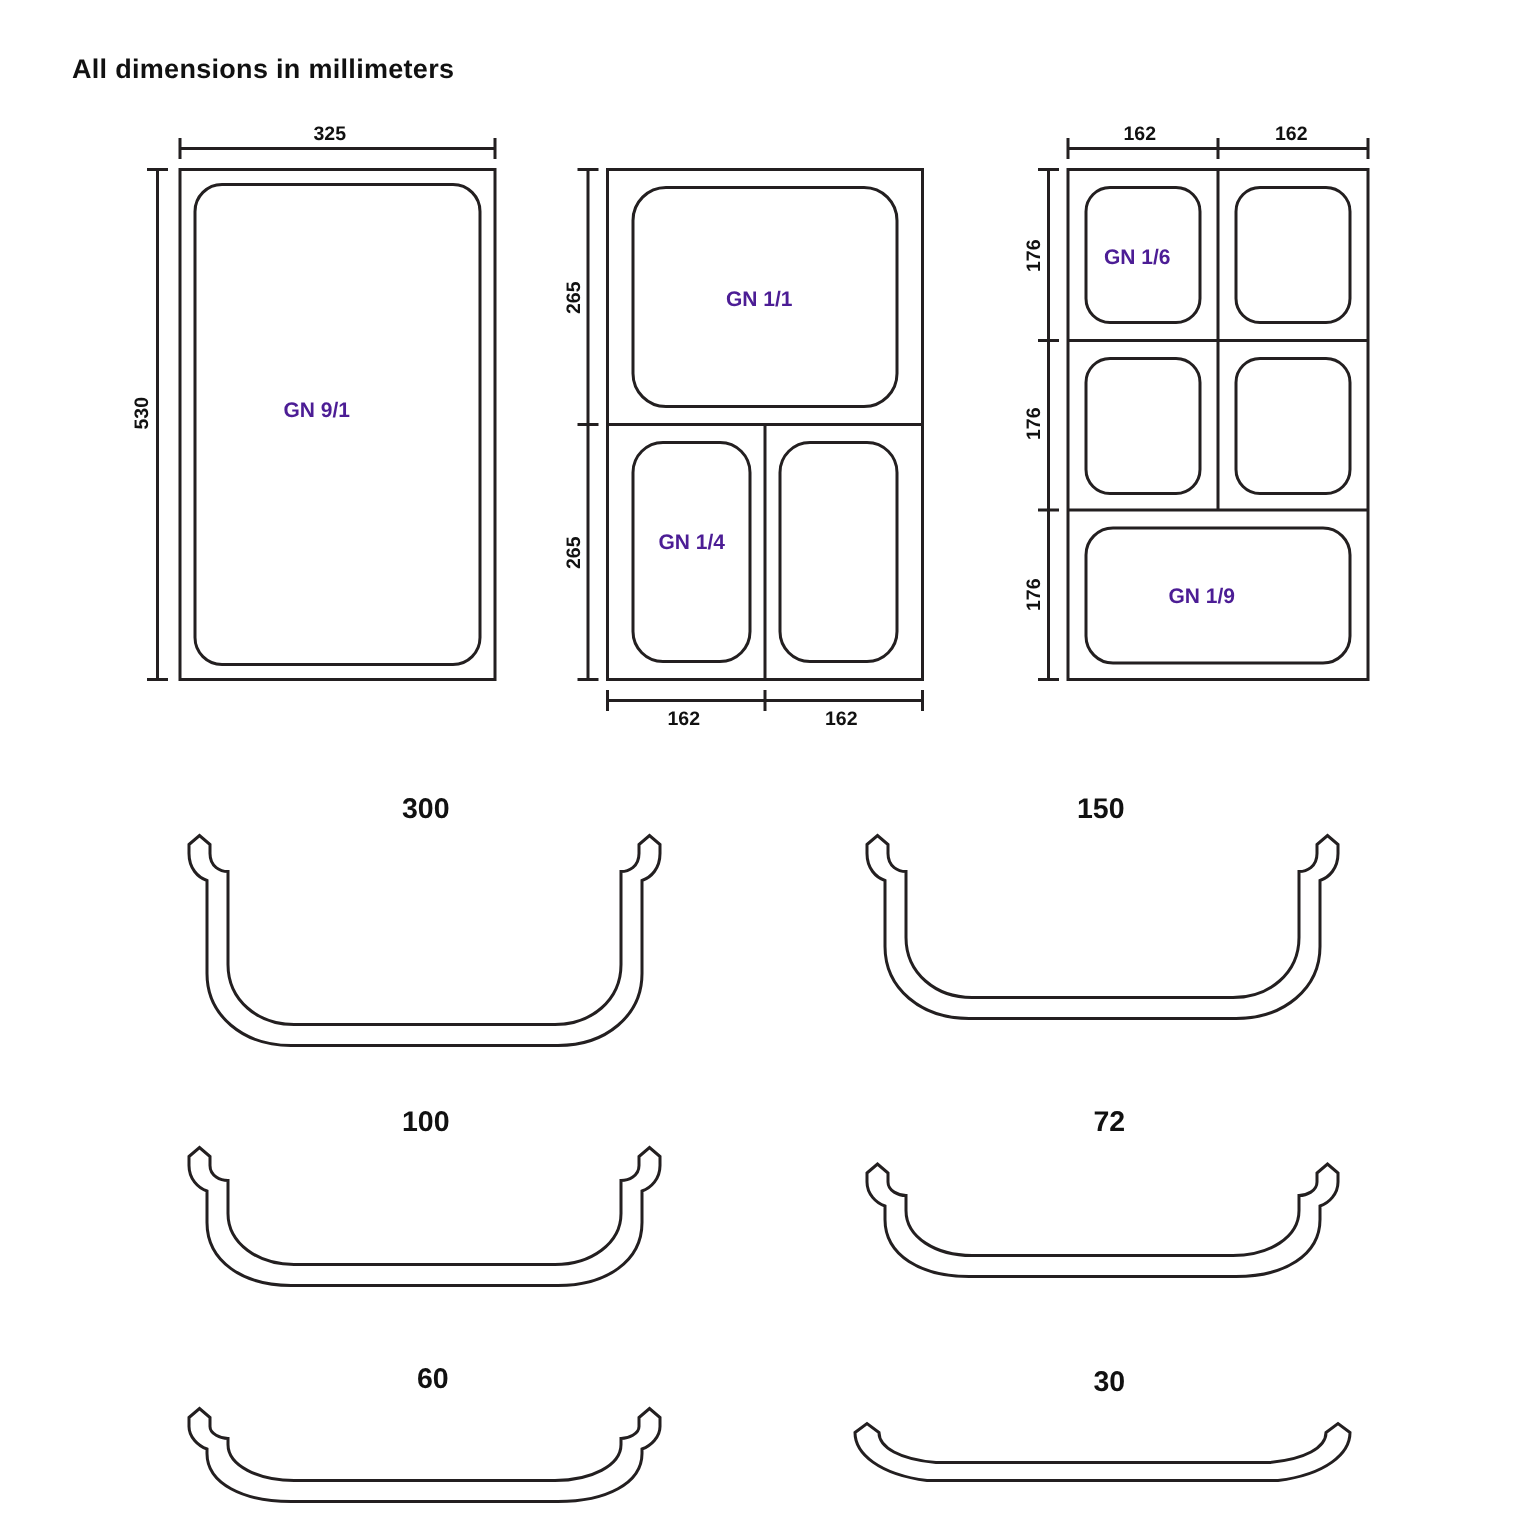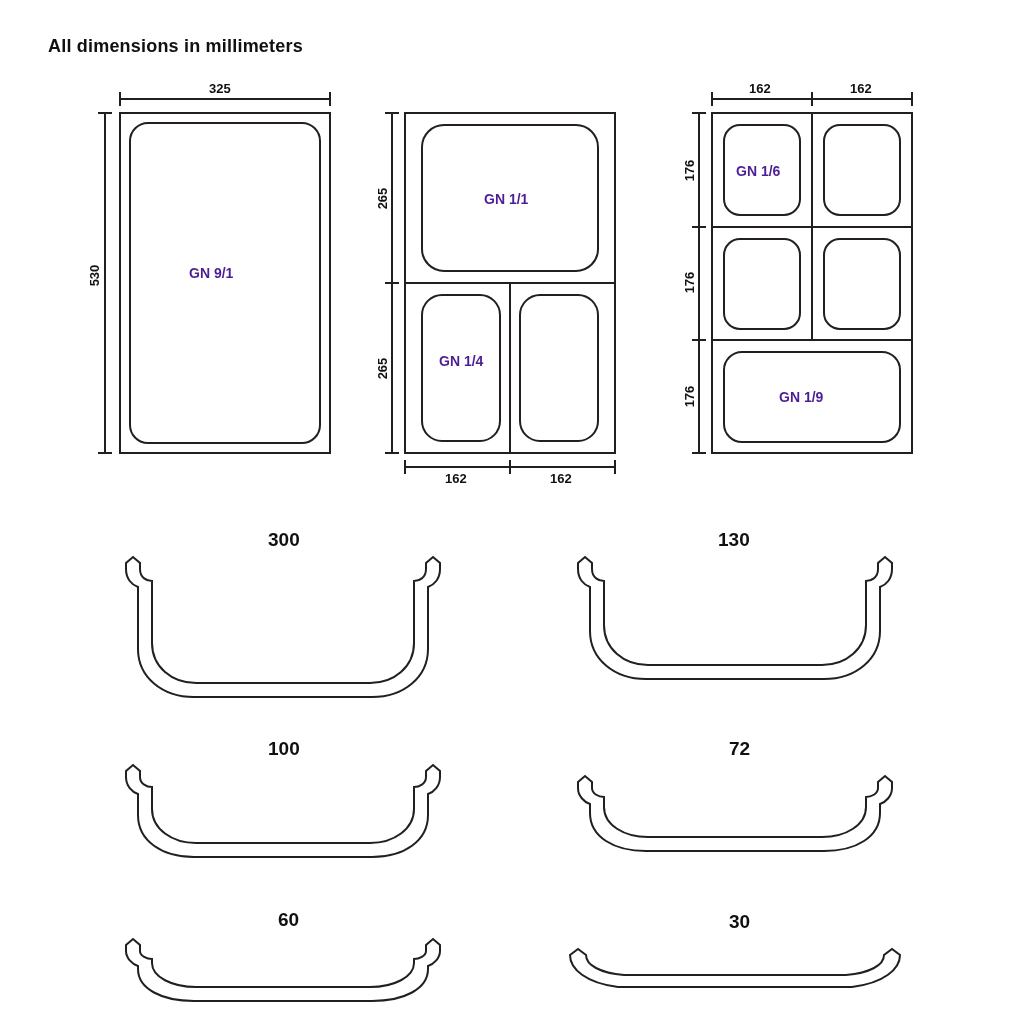--- a/index.html
+++ b/index.html
@@ -258,19 +258,19 @@
   <div class="dim" style="left:445px; top:468px;">162</div>
   <div class="dim" style="left:550px; top:468px;">162</div>
 
   <div class="dim" style="left:749px; top:78px;">162</div>
   <div class="dim" style="left:850px; top:78px;">162</div>
   <div class="dim rot" style="left:673px; top:160px; width:32px; text-align:center;">176</div>
   <div class="dim rot" style="left:673px; top:272px; width:32px; text-align:center;">176</div>
   <div class="dim rot" style="left:673px; top:386px; width:32px; text-align:center;">176</div>
 
   <div class="depth" style="left:268px; top:526px;">300</div>
-  <div class="depth" style="left:718px; top:526px;">130</div>
+  <div class="depth" style="left:718px; top:526px;">150</div>
   <div class="depth" style="left:268px; top:735px;">100</div>
   <div class="depth" style="left:729px; top:735px;">72</div>
   <div class="depth" style="left:278px; top:906px;">60</div>
   <div class="depth" style="left:729px; top:908px;">30</div>
 
 </div>
 
 </body></html>

